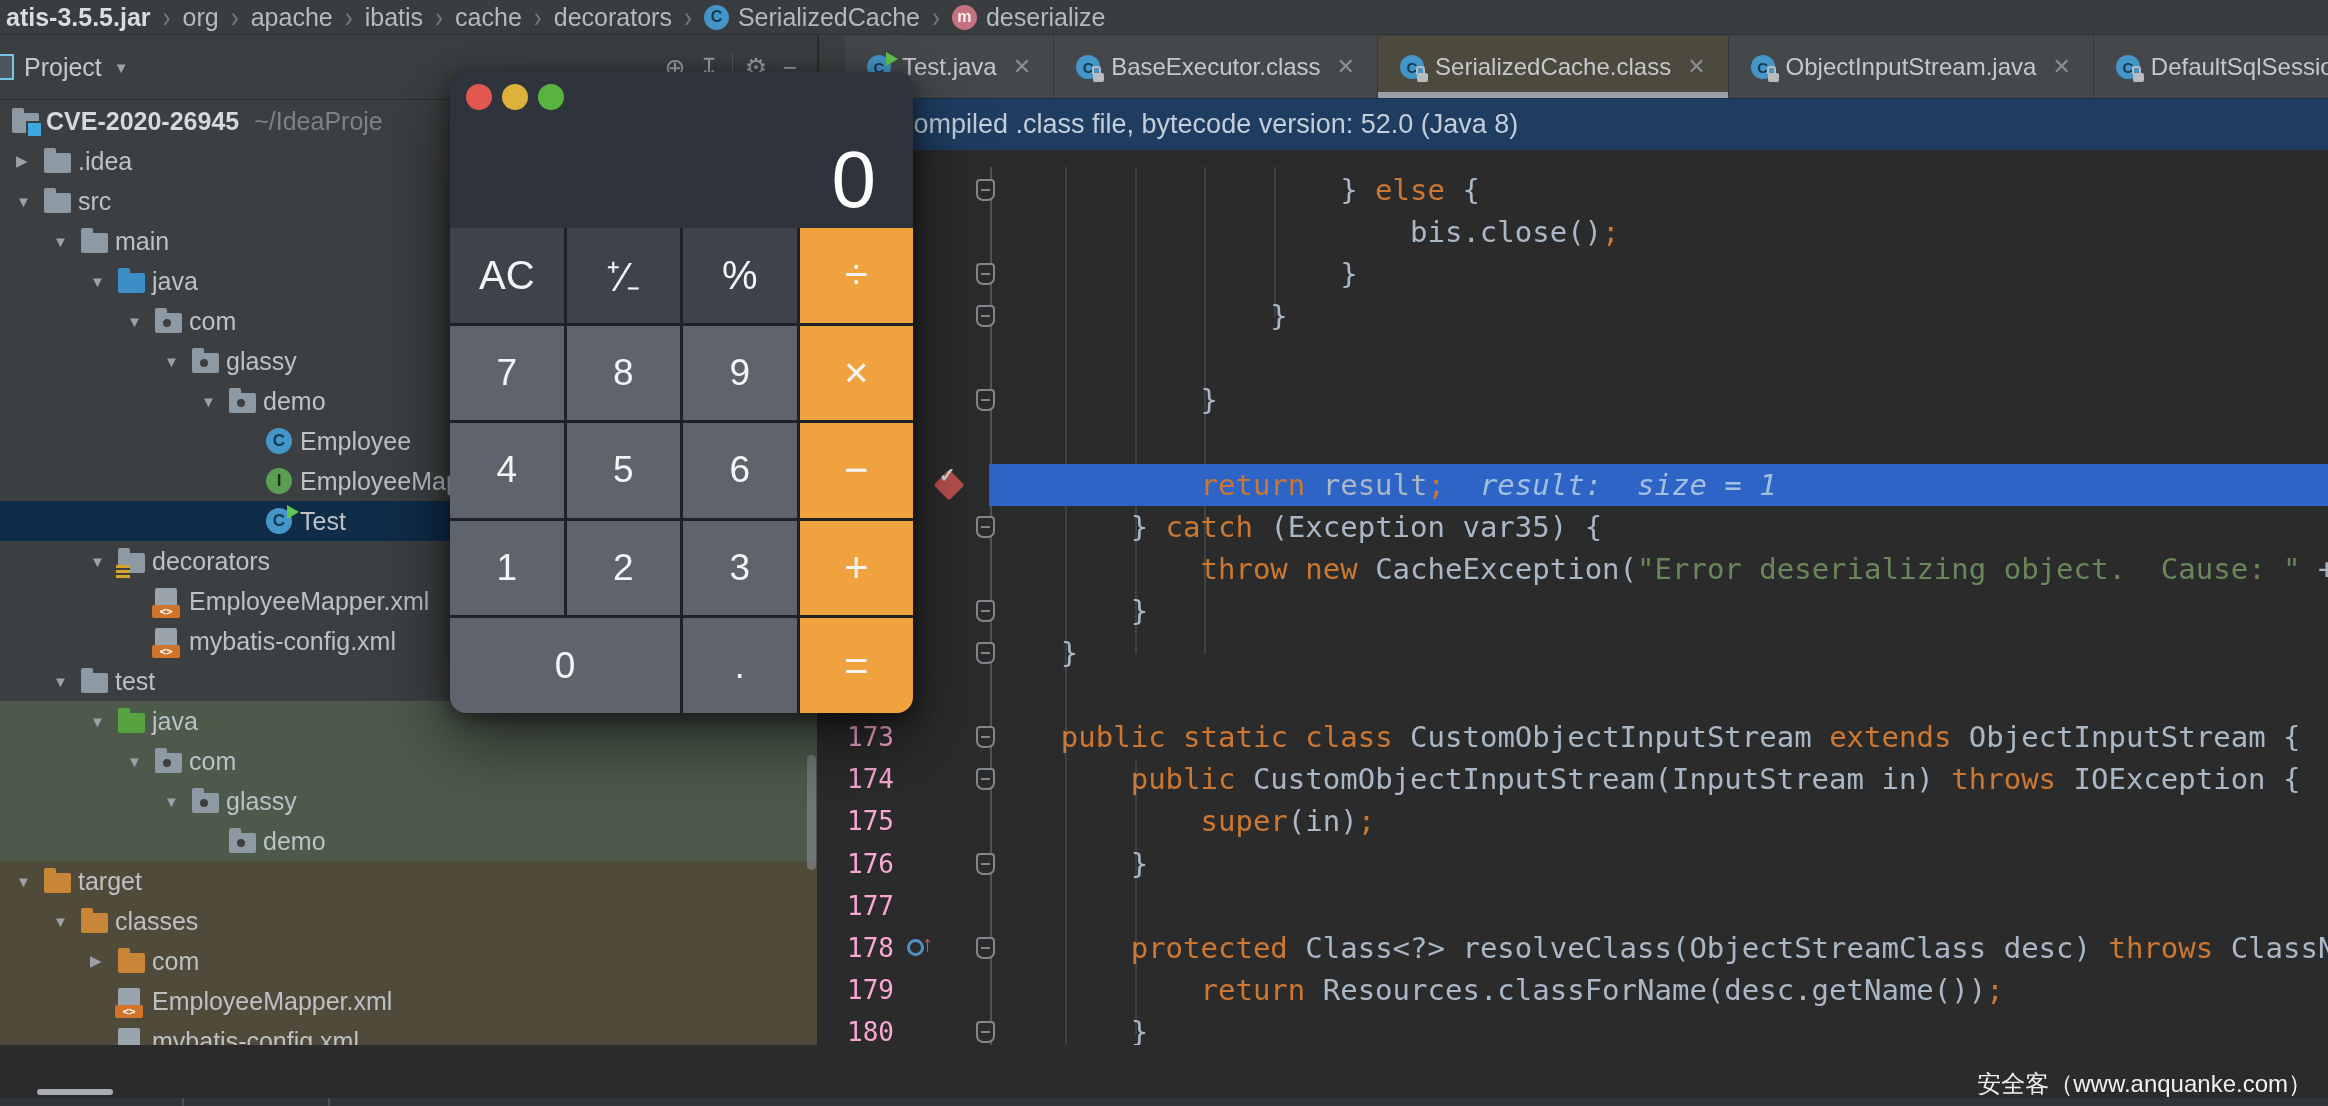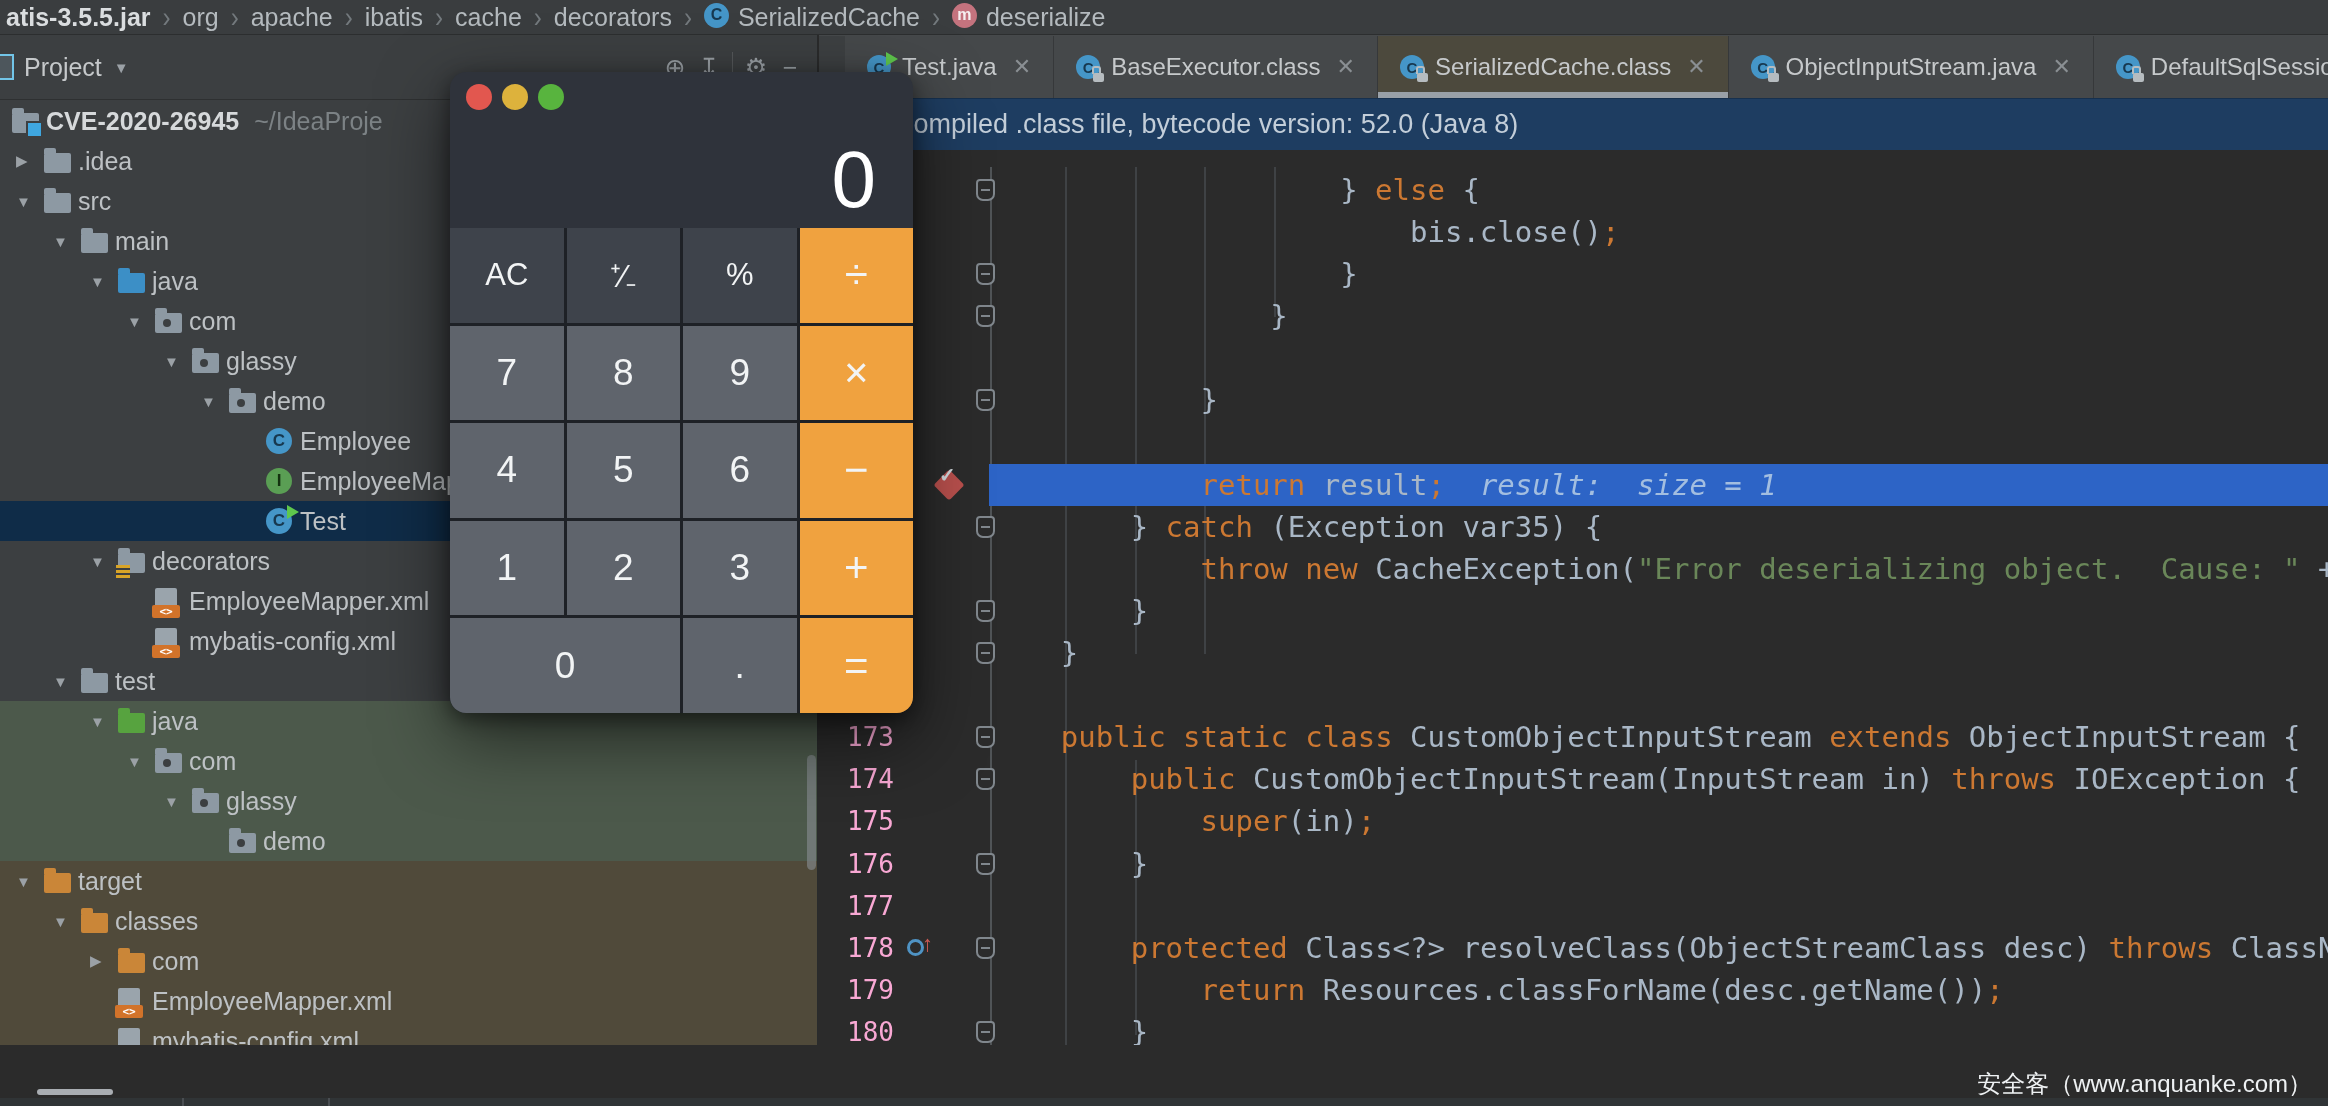--- a/index.html
+++ b/index.html
@@ -4,21 +4,21 @@
 <style>
   * { margin:0; padding:0; box-sizing:border-box; }
   html,body { background:#1e1e1e; }
   body { font-family:"Liberation Sans", sans-serif; }
   #screen { position:relative; width:2328px; height:1106px; background:#2b2b2b; overflow:hidden; }
 
   
   #breadcrumb { position:absolute; left:0; top:0; width:100%; height:35px;
     background:#3a3d3f; border-bottom:1px solid #2c2e2f; display:flex; align-items:center;
     padding-left:2px; white-space:nowrap; }
-  .crumb { display:flex; align-items:flex-start; color:#b4babe; font-size:25px; margin:0 4px; }
+  .crumb { display:flex; align-items:center; color:#b4babe; font-size:25px; margin:0 4px; }
   .crumb.strong { color:#dadddf; font-weight:bold; }
   .crumb-sep { color:#73797d; font-size:24px; margin:0 8px; transform:scaleY(1.25); }
   .crumb-ic { width:25px; height:25px; border-radius:50%; display:inline-flex; align-items:center;
     justify-content:center; font-size:16px; font-weight:bold; margin-right:9px; flex:none; }
   .crumb-ic.class  { background:#4596c8; color:#173950; }
   .crumb-ic.method { background:#c4737e; color:#f6eef0; }
 
   
   #workbench { position:absolute; left:0; top:35px; width:2328px; height:1010px; overflow:hidden; }
 
@@ -139,21 +139,21 @@
     box-shadow:0 25px 70px rgba(0,0,0,.55), 0 6px 20px rgba(0,0,0,.45); }
   #calc-titlebar { position:relative; height:156px; }
   .tl { position:absolute; top:12px; width:26px; height:26px; border-radius:50%; }
   .tl.red { left:16px; background:#e2574f; }  .tl.yellow { left:52px; background:#ddb23c; }
   .tl.green { left:88px; background:#58b43e; }
   #calc-display { position:absolute; right:36px; bottom:2px; color:#ffffff; font-size:80px;
     font-weight:200; letter-spacing:1px; }
   #calc-grid { position:absolute; left:0; top:156px; right:0; bottom:0; display:grid;
     grid-template-columns:repeat(4,1fr); grid-auto-rows:1fr; gap:3px; background:#1e2126; }
   .cbtn { display:flex; align-items:center; justify-content:center; color:#f2f4f5; }
-  .cbtn.fn { background:#3e434b; font-size:31px; }
+  .cbtn.fn { background:#3e434b; font-size:40px; }
   .cbtn.digit { background:#5f646c; font-size:37px; }
   .cbtn.op { background:#f0a23f; font-size:42px; }
   .cbtn.span2 { grid-column:span 2; }
 </style>
 </head>
 <body>
 
 <div id="screen">
 
   <div id="breadcrumb">

